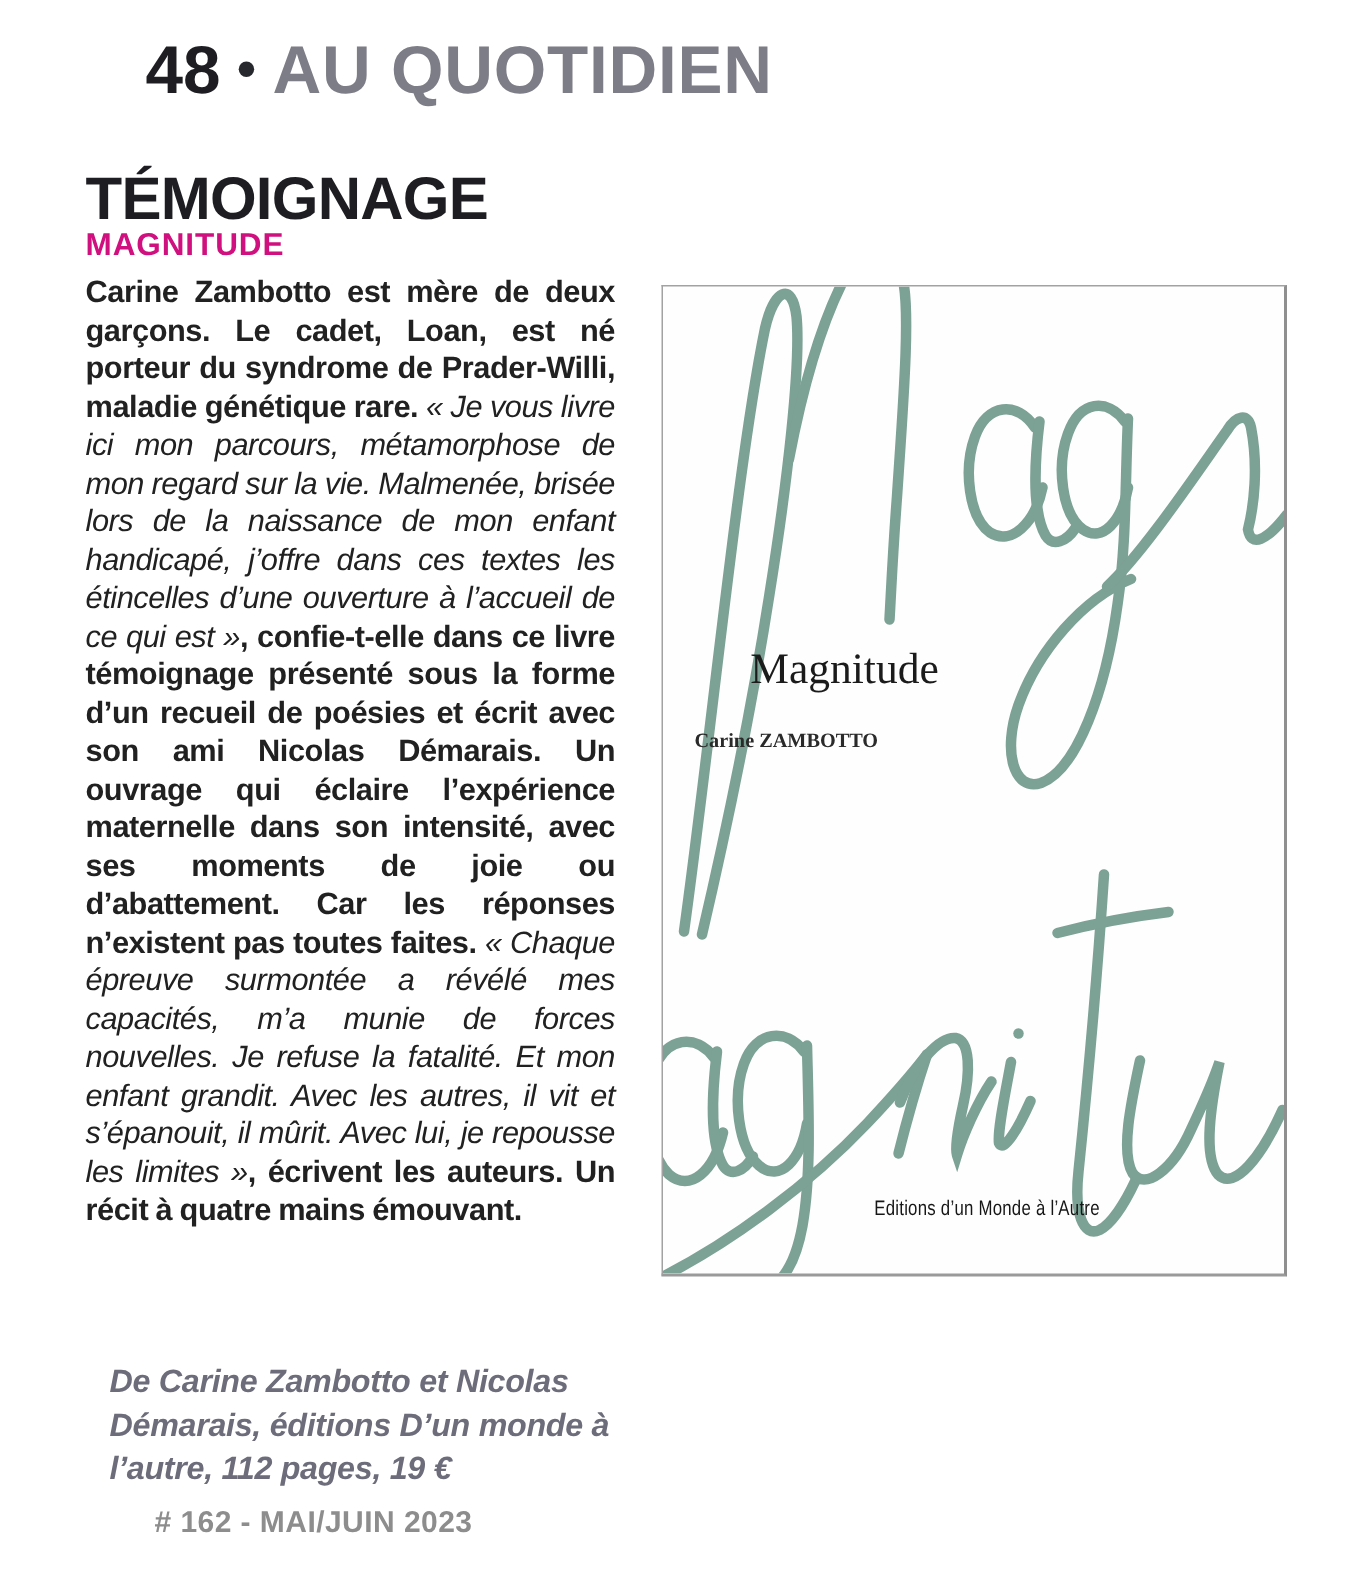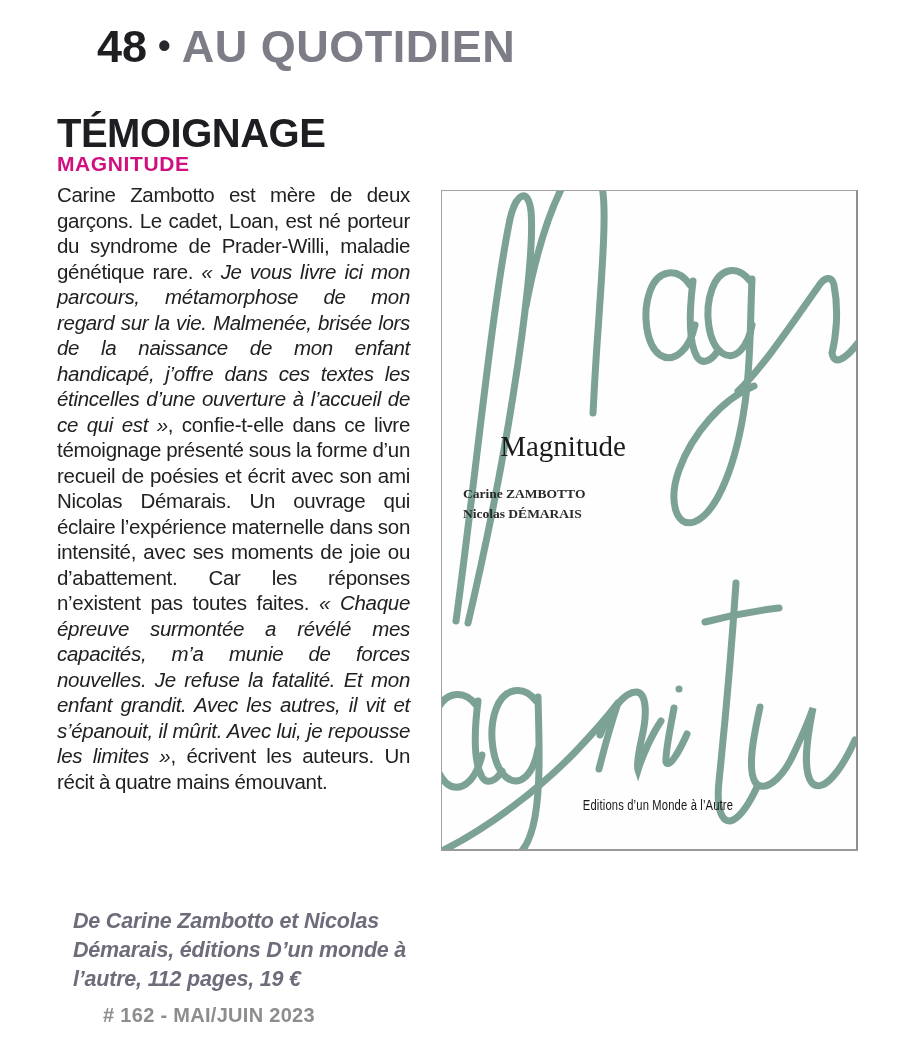--- a/index.html
+++ b/index.html
@@ -24,21 +24,21 @@
     position:absolute;left:57px;top:152px;font-size:21px;line-height:24px;
     font-weight:bold;color:#d0107f;letter-spacing:0.6px;
   }
   
   .body-text{
     position:absolute;left:57px;top:182px;width:353px;
     font-size:20.5px;line-height:25.5px;color:#212121;
     text-align:justify;letter-spacing:-0.3px;word-spacing:-0.5px;
   }
   .body-text .italic{font-style:italic;}
-  .body-text .roman{font-style:normal;}
+  .body-text .roman{font-style:normal;font-weight:bold;}
   .credit{
     position:absolute;left:57px;top:891px;width:372px;
     font-size:21.5px;line-height:29px;font-style:italic;font-weight:bold;
     color:#6c6c7a;letter-spacing:-0.2px;
   }
   .page-footer{
     position:absolute;left:57px;top:1004px;font-size:20px;font-weight:bold;
     color:#8d8d8d;letter-spacing:0.3px;margin-left:46px;
   }
   
@@ -99,18 +99,17 @@
     <path d="M 232 517 C 228 539 223 562 224 571 C 227 578 237 561 245 543"></path>
     <circle cx="237" cy="498" r="3.5" fill="#7ca195" stroke="none"></circle>
     <path d="M 294 392 C 290 452 283 532 277 590 C 274 618 280 634 291 629 C 299 625 308 611 315 596"></path>
     <path d="M 263 431 C 286 425 312 420 337 417"></path>
     <path d="M 318 516 C 312 544 305 577 313 591 C 321 603 340 589 352 562 C 360 545 367 529 371 517 C 365 547 360 580 370 592 C 381 603 399 580 413 549"></path>
   </svg>
 
   <div class="cover-title">Magnitude</div>
   <div class="cover-authors">
     <div>Carine ZAMBOTTO</div>
-    <div>Nicolas DÉMARAIS</div>
   </div>
   <div class="cover-publisher">Editions d’un Monde à l’Autre</div>
 </div>
 
 <div class="page-footer"># 162 - MAI/JUIN 2023</div>
 
 </body></html>

